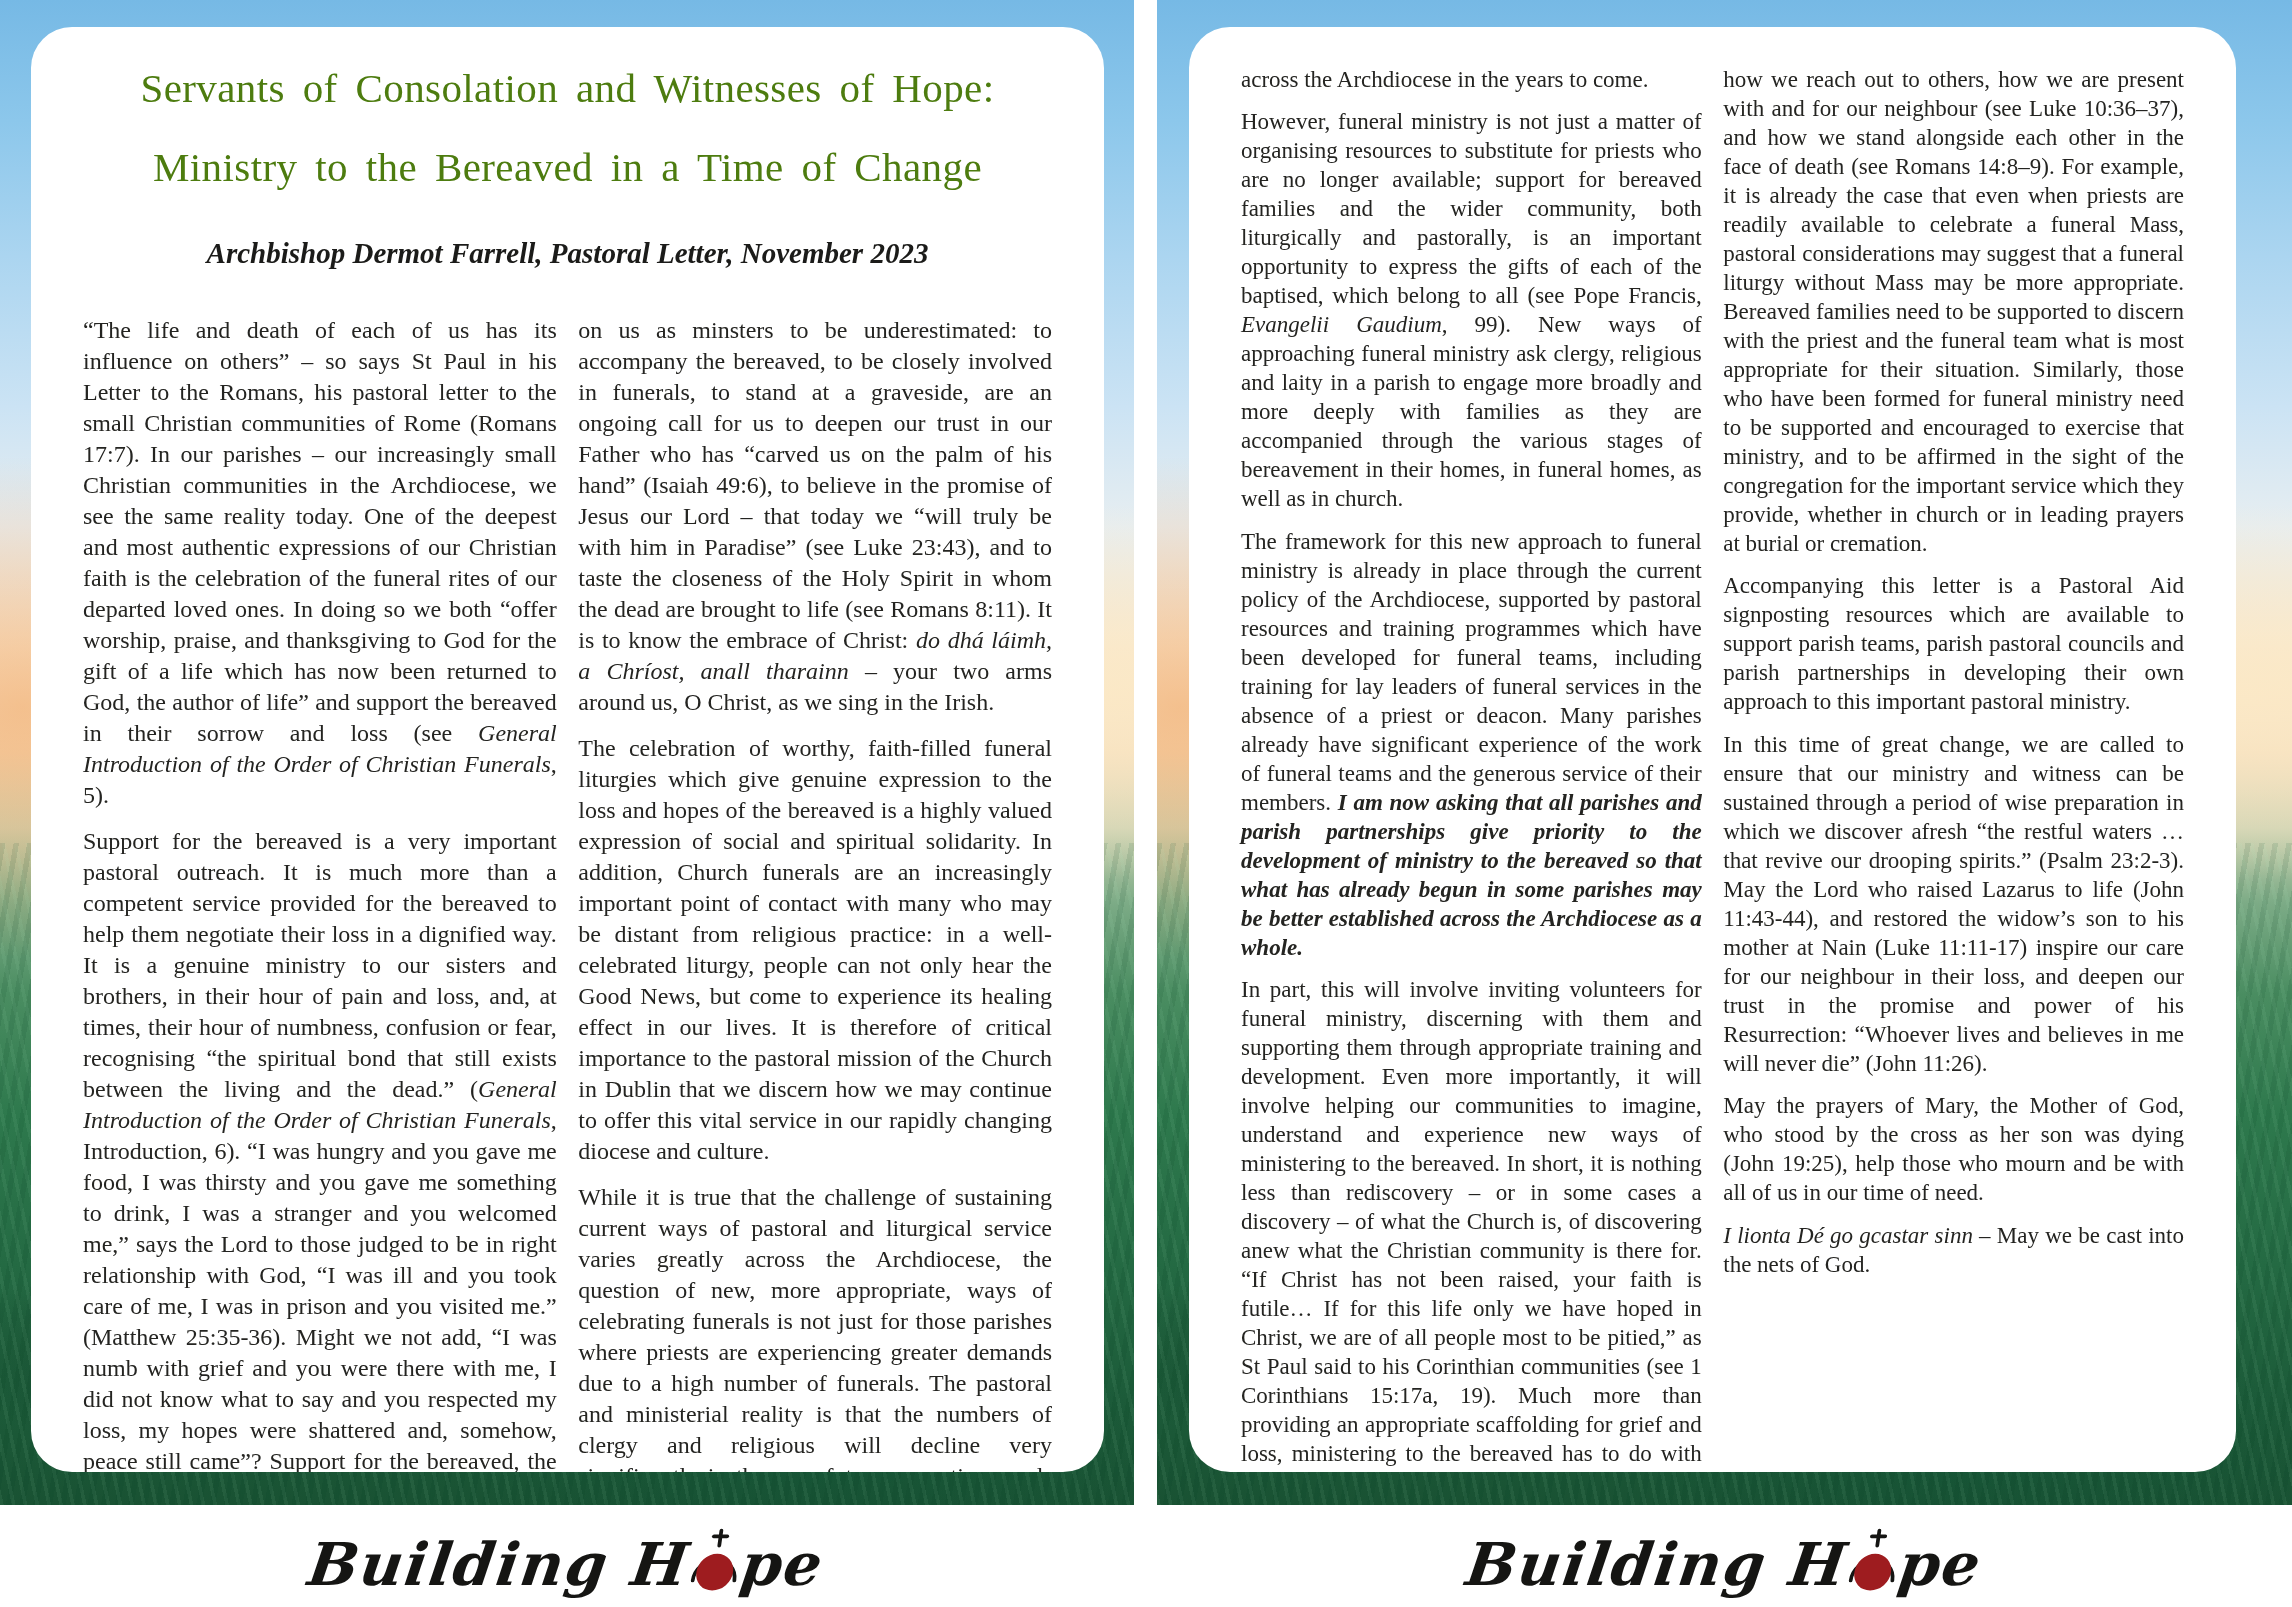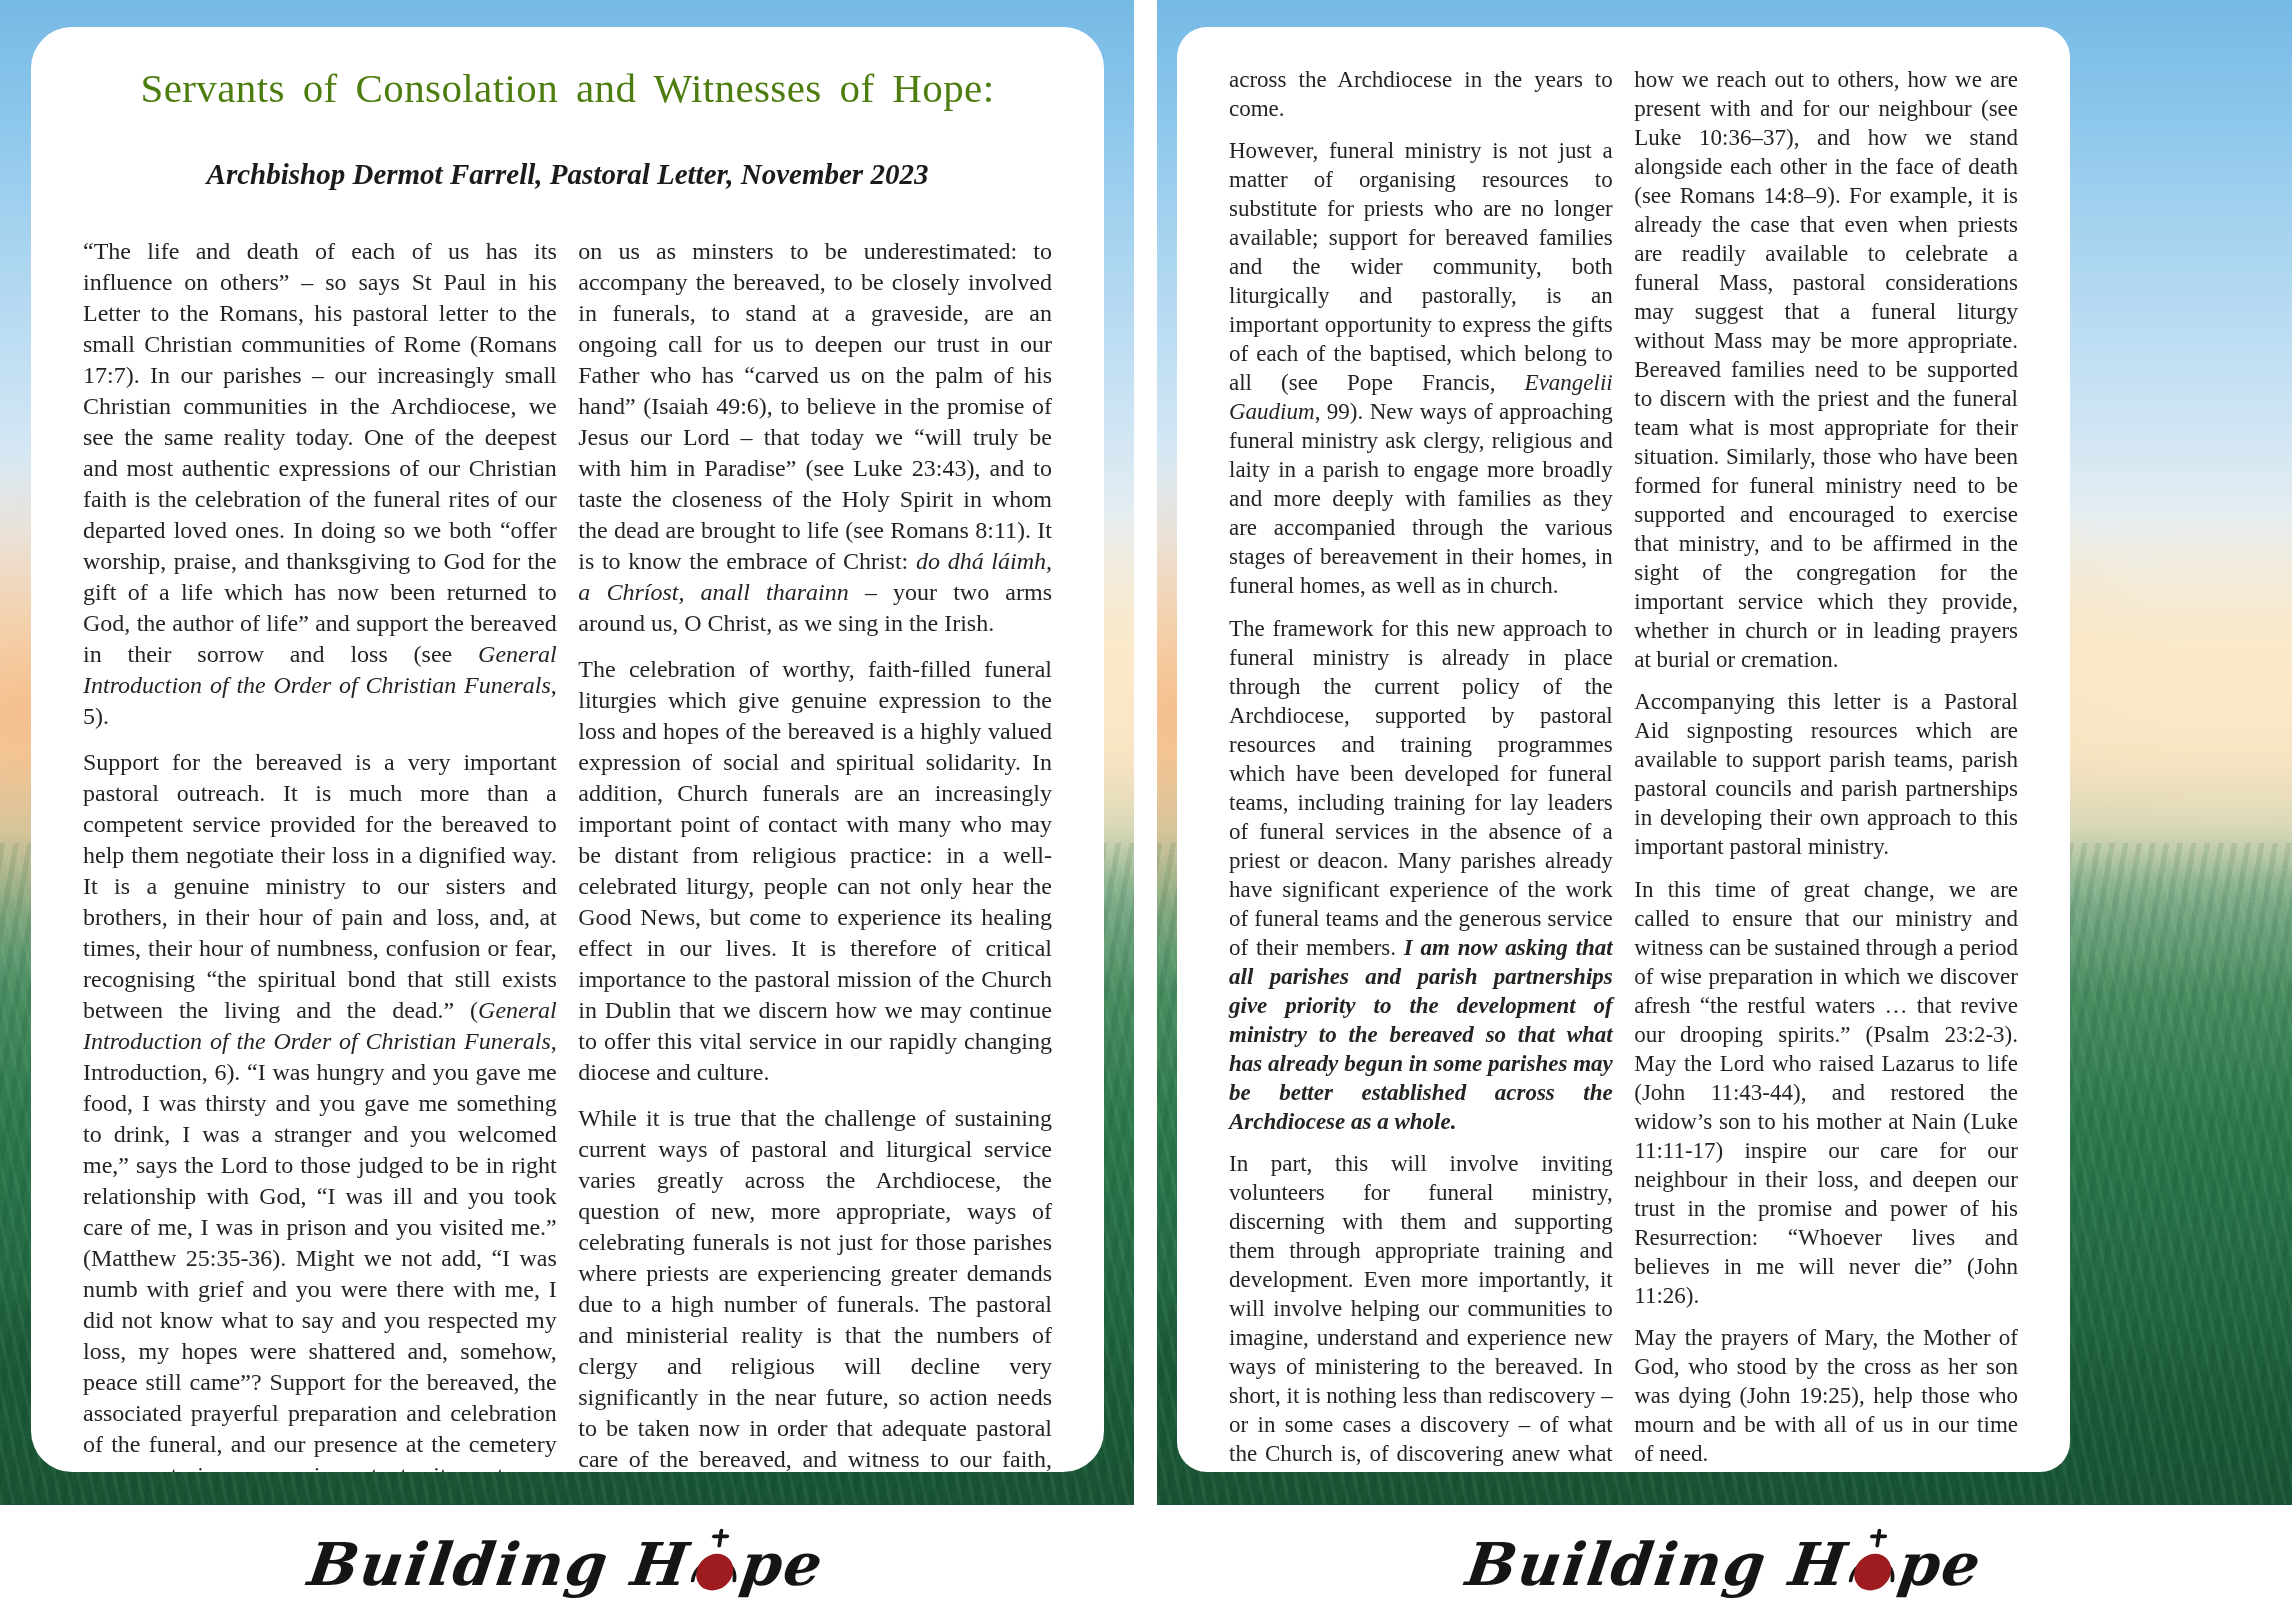--- a/index.html
+++ b/index.html
@@ -35,21 +35,21 @@
     background:
       repeating-linear-gradient(100deg, rgba(0,56,28,.10) 0 5.4px, transparent 5.4px 13.4px),
       repeating-linear-gradient(78deg, rgba(178,238,198,.07) 0 3.6px, transparent 3.6px 11.6px);
   }
 
   .card {
     position:absolute; top:27px; height:1445px;
     background:#ffffff; border-radius:41px; overflow:hidden;
   }
   .slide-1 .card { left:31px;  width:1073px; }
-  .slide-2 .card { left:20px;  width:893px;border-radius:30px; }
+  .slide-2 .card { left:32px;  width:1047px; }
   .card-inner { padding:36px 52px 27px; }
   .slide-2 .card-inner { padding-top:38px; }
 
   .title { text-align:center; font-weight:normal; font-size:41px; line-height:1.05;
            letter-spacing:0.4px; word-spacing:7.2px; color:#4d7c0f; margin-top:4px; }
   .t-line { display:block; }
   .t-line + .t-line { margin-top:36px; }
   .subtitle { text-align:center; font-weight:bold; font-style:italic;
               font-size:29px; margin-top:48px; color:#1b1b19; }
 
@@ -82,20 +82,21 @@
 </head>
 <body>
 
 <div class="slide slide-1">
   <div class="photo"></div>
 
   <div class="card">
     <div class="card-inner">
       <h1 class="title">
         <span class="t-line">Servants of Consolation and Witnesses of Hope:</span>
+        <span class="t-line">Ministry to the Bereaved in a Time of Change</span>
       </h1>
       <div class="subtitle">Archbishop Dermot Farrell, Pastoral Letter, November 2023</div>
 
       <div class="cols">
         <div class="col">
             <p class="para"><span>“The life and death of each of us has its influence on others” – so says St Paul in his Letter to the Romans, his pastoral letter to the small Christian communities of Rome (Romans 17:7). In our parishes – our increasingly small Christian communities in the Archdiocese, we see the same reality today. One of the deepest and most authentic expressions of our Christian faith is the celebration of the funeral rites of our departed loved ones. In doing so we both “offer worship, praise, and thanksgiving to God for the gift of a life which has now been returned to God, the author of life” and support the bereaved in their sorrow and loss (see </span><i>General Introduction of the Order of Christian Funerals</i><span>, 5).</span></p>
             <p class="para cont"><span>Support for the bereaved is a very important pastoral outreach. It is much more than a competent service provided for the bereaved to help them negotiate their loss in a dignified way. It is a genuine ministry to our sisters and brothers, in their hour of pain and loss, and, at times, their hour of numbness, confusion or fear, recognising “the spiritual bond that still exists between the living and the dead.” (</span><i>General Introduction of the Order of Christian Funerals</i><span>, Introduction, 6). “I was hungry and you gave me food, I was thirsty and you gave me something to drink, I was a stranger and you welcomed me,” says the Lord to those judged to be in right relationship with God, “I was ill and you took care of me, I was in prison and you visited me.” (Matthew 25:35-36). Might we not add, “I was numb with grief and you were there with me, I did not know what to say and you respected my loss, my hopes were shattered and, somehow, peace still came”? Support for the bereaved, the associated prayerful preparation and celebration of the funeral, and our presence at the cemetery or crematorium are an important witness to our shared faith, its consolation, and genuine hope. Nor is the effect of this ministry</span></p>
           </div>
         <div class="col">
             <p class="para"><span>on us as minsters to be underestimated: to accompany the bereaved, to be closely involved in funerals, to stand at a graveside, are an ongoing call for us to deepen our trust in our Father who has “carved us on the palm of his hand” (Isaiah 49:6), to believe in the promise of Jesus our Lord – that today we “will truly be with him in Paradise” (see Luke 23:43), and to taste the closeness of the Holy Spirit in whom the dead are brought to life (see Romans 8:11). It is to know the embrace of Christ: </span><i>do dhá láimh, a Chríost, anall tharainn</i><span> – your two arms around us, O Christ, as we sing in the Irish.</span></p>

